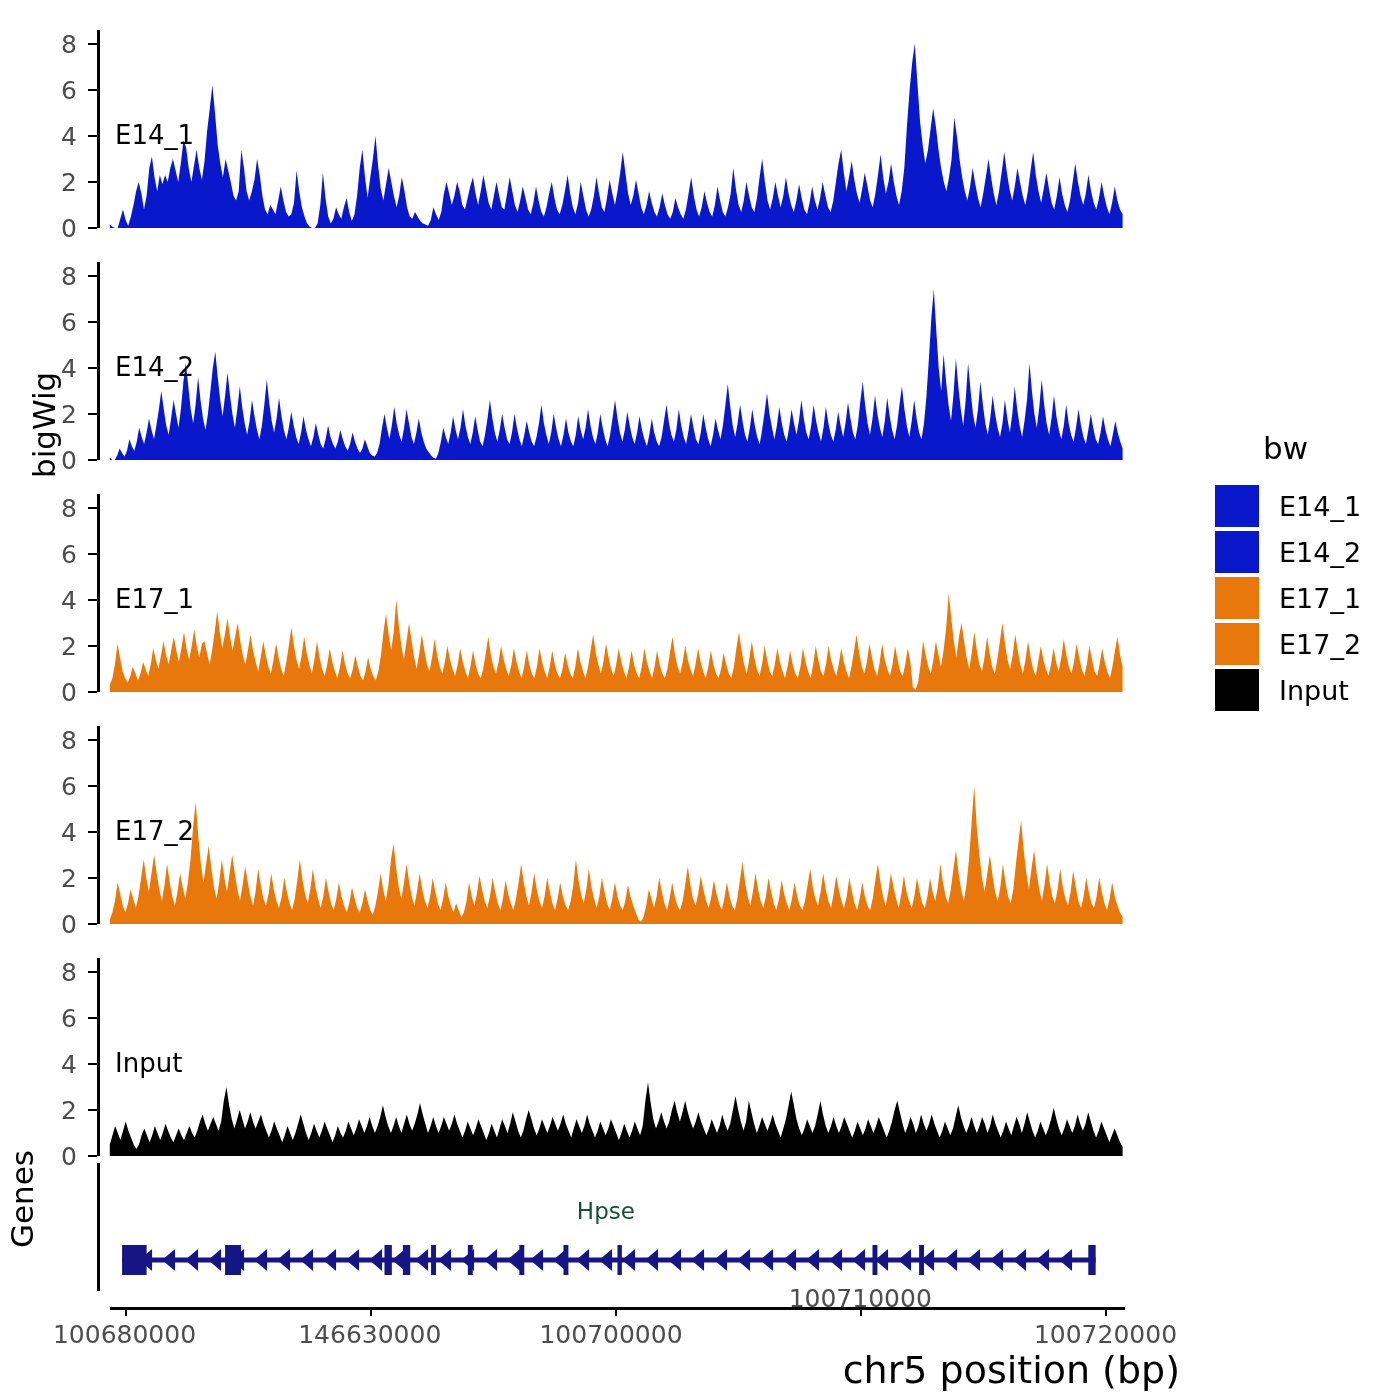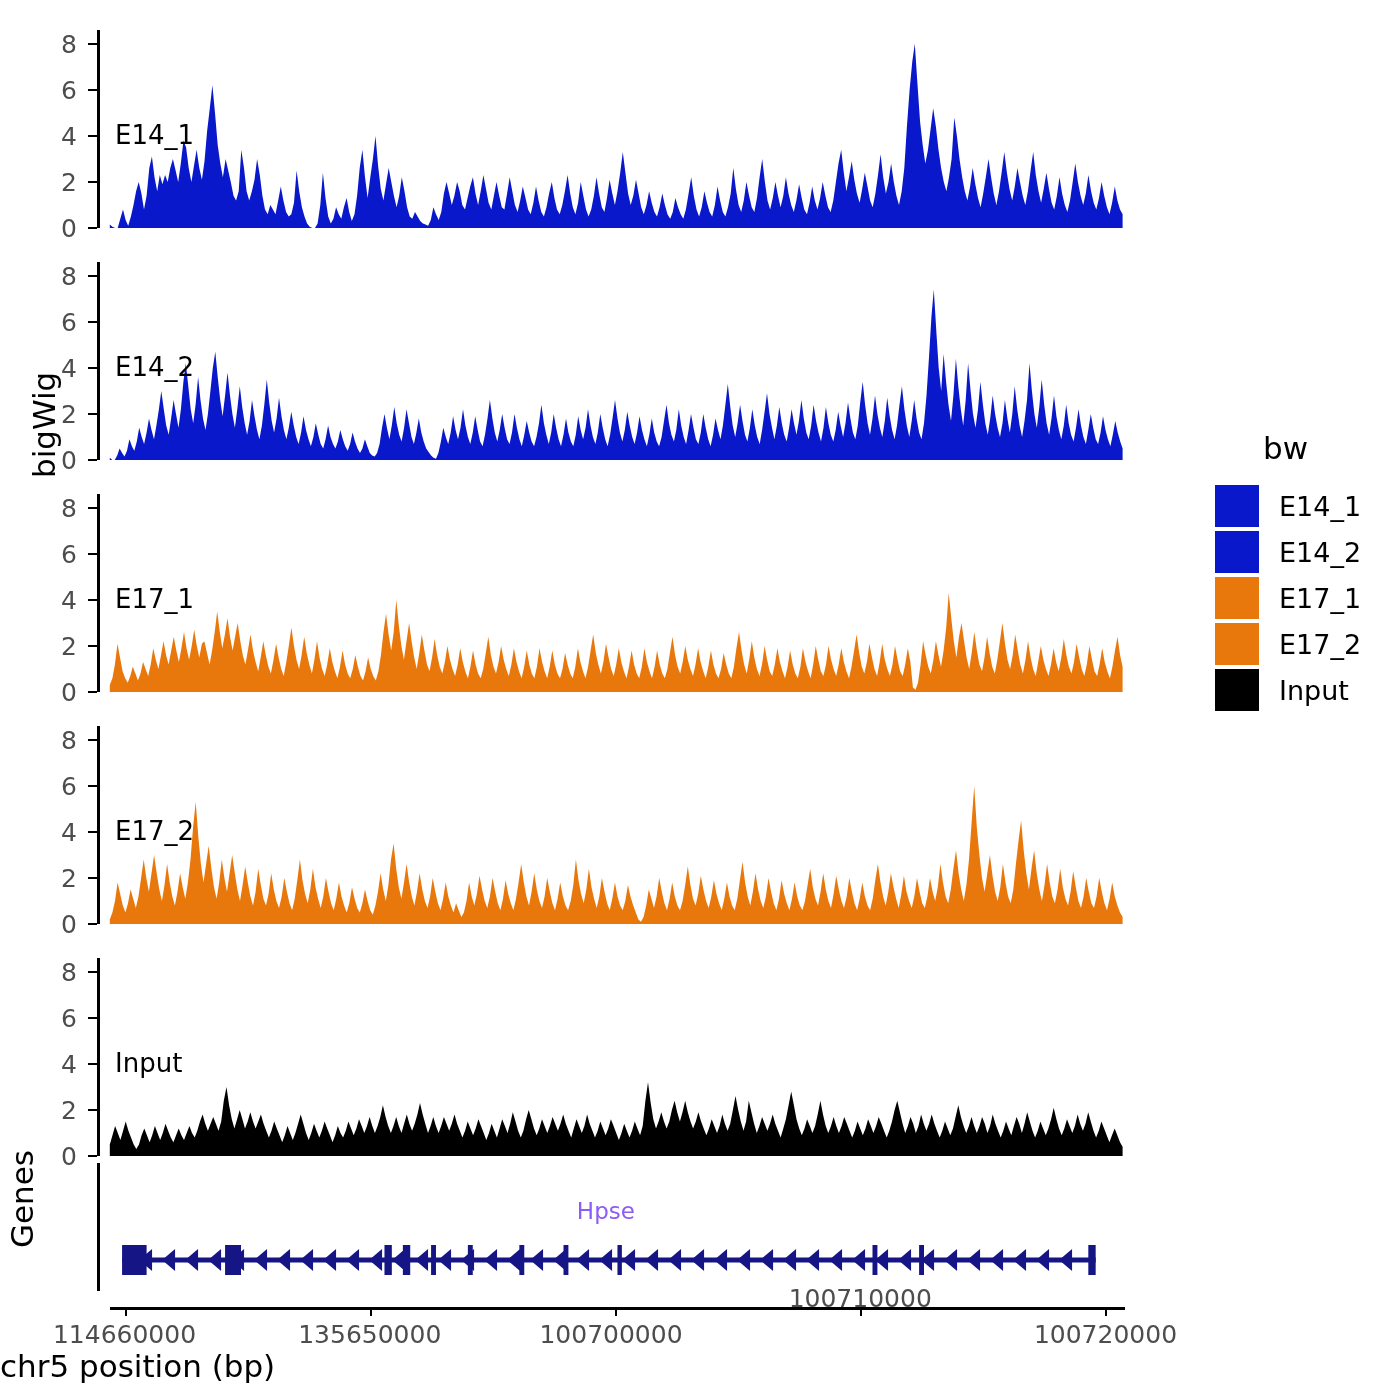--- a/index.html
+++ b/index.html
@@ -25,30 +25,30 @@
   .ticklab{position:absolute;text-align:right;font-size:25px;color:#4d4d4d;
            transform:translateY(-50%);white-space:nowrap;}
   .plotarea{position:absolute;left:3px;top:0;overflow:hidden;}
   .plotarea svg{display:block;}
   .trackname{position:absolute;font-size:26px;color:#000;white-space:nowrap;}
 
   
   .genepanel{position:absolute;left:97px;}
   .genepanel .axisline{width:3px;background:#000;}
   .genebody{position:absolute;left:3px;top:0;}
-  .genelabel{position:absolute;font-size:23px;color:#8b5cf6;white-space:nowrap;
+  .genelabel{position:absolute;font-size:23px;color:#14532d;white-space:nowrap;
              transform:translateX(-50%);}
 
   
   .xaxis{position:absolute;left:186px;top:1307px;height:3px;background:#000;}
   .xtick{position:absolute;top:0;width:2px;height:9px;background:#000;}
   .xticklab{position:absolute;top:13px;font-size:25px;color:#4d4d4d;
             transform:translateX(-50%);white-space:nowrap;}
-  .xtitle{position:absolute;top:1348px;left:0;width:1180px;text-align:left;
-          font-size:31px;color:#000;}
+  .xtitle{position:absolute;top:1348px;left:0;width:1180px;text-align:right;
+          font-size:38px;color:#000;}
 
   
   .legend{position:absolute;left:1215px;top:430px;}
   .legend-title{font-size:31px;color:#000;margin-bottom:18px;margin-left:48px;}
   .legend-row{display:flex;align-items:center;height:44px;margin-bottom:2px;}
   .legend-key{width:44px;height:42px;flex:0 0 44px;}
   .legend-lab{margin-left:20px;font-size:27px;color:#000;white-space:nowrap;}
 </style>
 </head>
 <body>
@@ -213,23 +213,23 @@
           <rect x="772.5" y="82" width="4.904761904761926" height="30" fill="#151585"></rect>
           <rect x="819.0952380952381" y="82" width="4.904761904761926" height="30" fill="#151585"></rect>
           <rect x="988.3095238095239" y="82" width="7.357142857142776" height="30" fill="#151585"></rect>
         </svg></div>
     <div class="genelabel" id="genelabel" style="left: 508.869px; top: 35px;">Hpse</div>
   </div>
 
   <div class="xaxis" id="xaxis" style="left: 109.81px; width: 1015.29px;"></div>
   <div id="xticks">
       <div class="xtick" style="left: 124.524px; top: 1307px; position: absolute;"></div>
-      <div class="xticklab" style="left: 124.524px; top: 1320px; position: absolute;">114660000</div>
+      <div class="xticklab" style="left: 124.524px; top: 1320px; position: absolute;">100680000</div>
       <div class="xtick" style="left: 369.762px; top: 1307px; position: absolute;"></div>
-      <div class="xticklab" style="left: 369.762px; top: 1320px; position: absolute;">135650000</div>
+      <div class="xticklab" style="left: 369.762px; top: 1320px; position: absolute;">146630000</div>
       <div class="xtick" style="left: 615px; top: 1307px; position: absolute;"></div>
       <div class="xticklab" style="left: 611px; top: 1320px; position: absolute;">100700000</div>
       <div class="xtick" style="left: 860.238px; top: 1307px; position: absolute;"></div>
       <div class="xticklab" style="left: 860.238px; top: 1284px; position: absolute;">100710000</div>
       <div class="xtick" style="left: 1105.48px; top: 1307px; position: absolute;"></div>
       <div class="xticklab" style="left: 1105.48px; top: 1320px; position: absolute;">100720000</div>
     </div>
   <div class="xtitle">chr5 position (bp)</div>
 
   <div class="legend">

